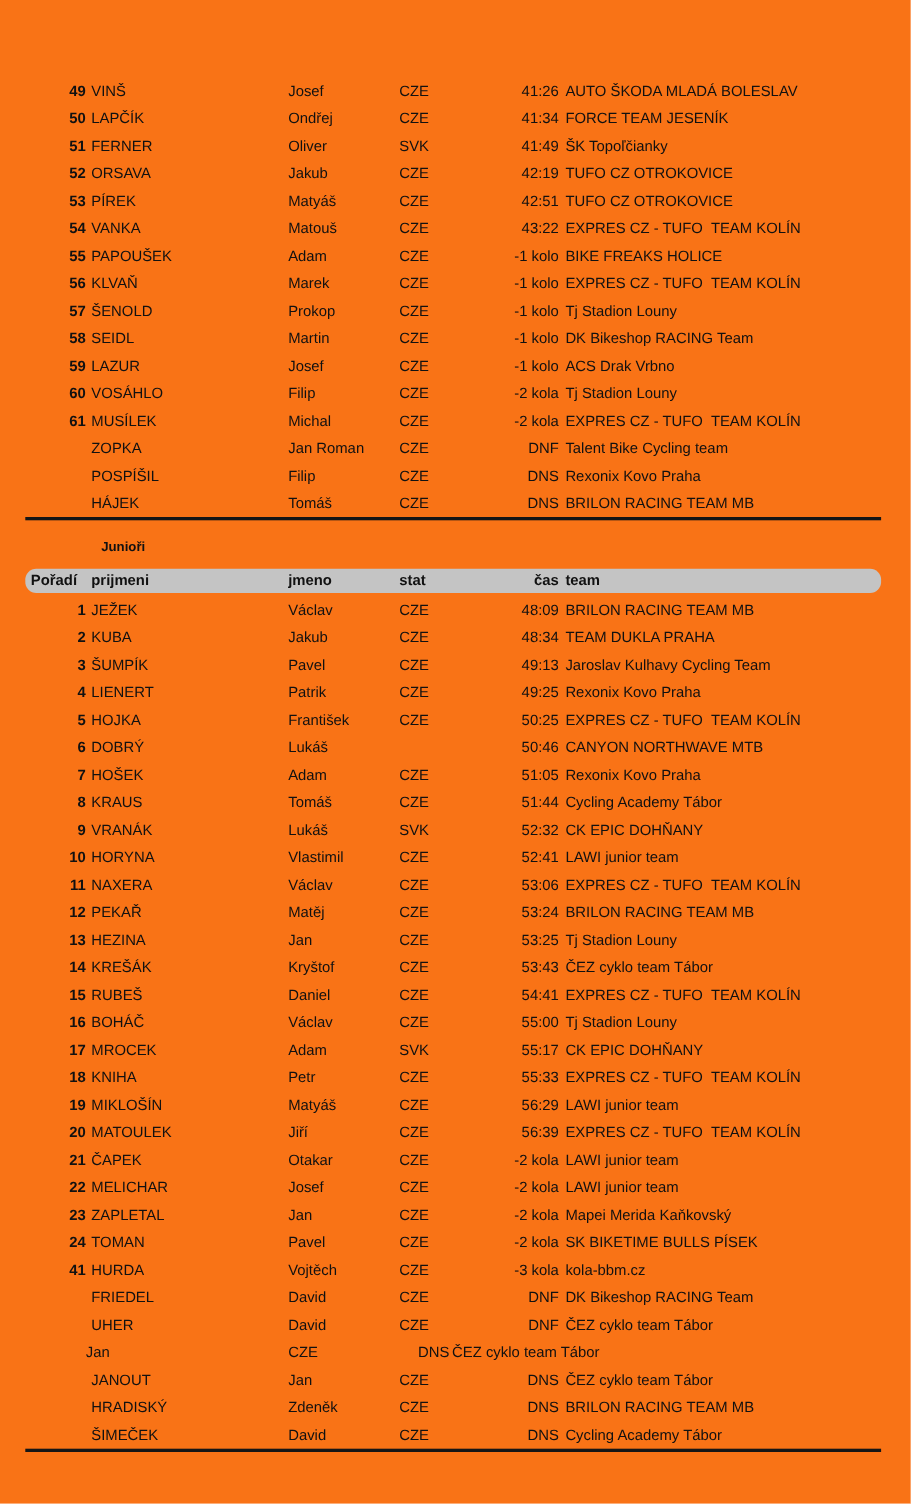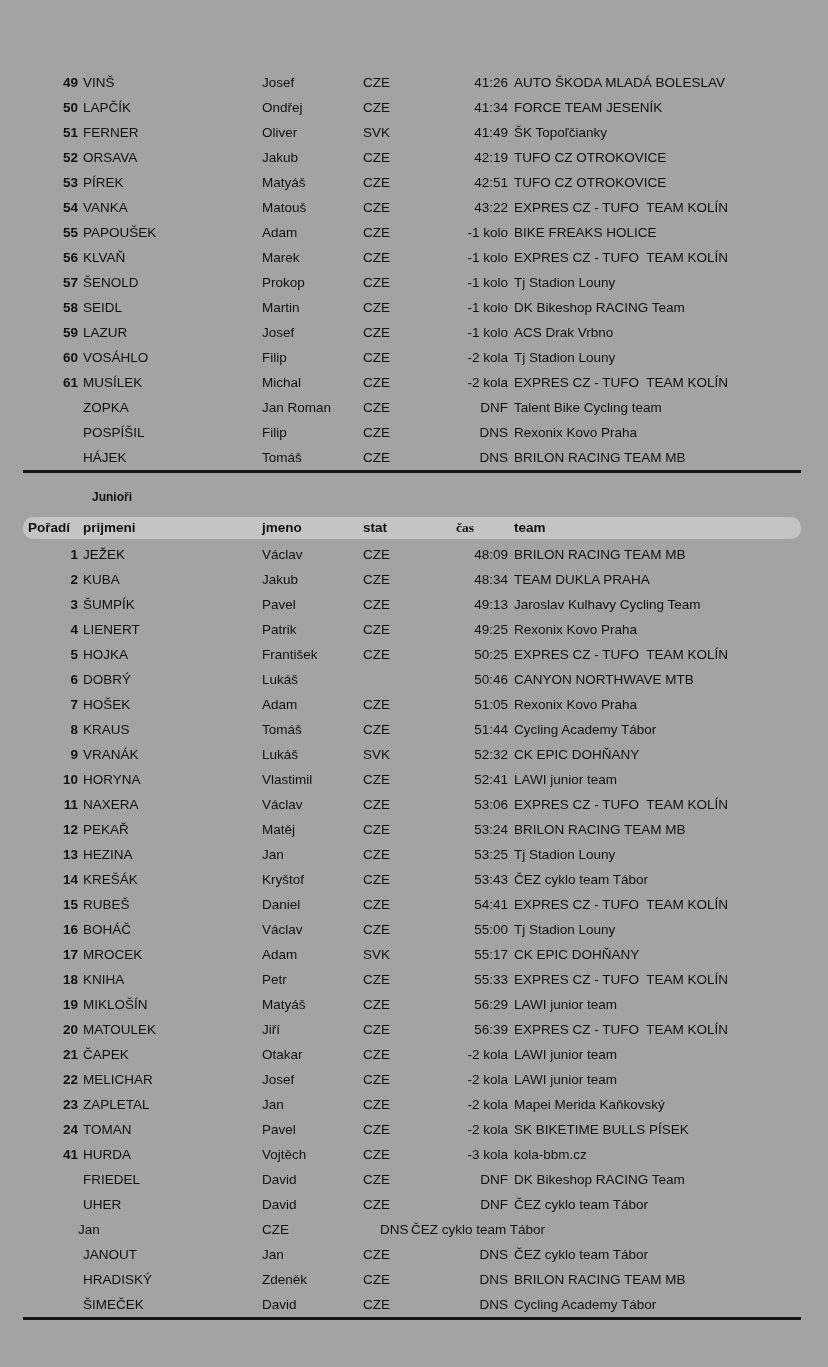--- a/index.html
+++ b/index.html
@@ -1,19 +1,19 @@
 <!DOCTYPE html>
 <html><head>
 <meta charset="utf-8">
 <style>
   html,body{margin:0;padding:0;background:#ffffff;}
   .sheet{
     position:relative;
     width:828px;height:1367px;
-    background:#a3a3a3;
+    background:#f97316;
     font-family:"Liberation Sans","DejaVu Sans",sans-serif;
     font-size:13.5px;
     color:#111111;
     overflow:hidden;
   }
   .tablewrap{position:absolute;left:23px;width:778px;}
   .row{
     display:grid;
     grid-template-columns:55px 184px 101px 42px 103px 293px;
     height:25px;line-height:25px;
@@ -26,21 +26,21 @@
   .tbody{border-bottom:3px solid #161616;}
   .theadband{
     display:grid;
     grid-template-columns:55px 184px 101px 42px 103px 293px;
     background:#c4c4c4;
     height:22px;line-height:22px;
     font-weight:bold;
     border-radius:10px;
   }
   .theadband .num{text-align:left;padding-left:5px;font-weight:bold;}
-  .theadband .cas{text-align:center;font-family:Liberation Serif, serif;}
+  .theadband .cas{text-align:right;}
   .section-title{
     position:absolute;left:92px;top:490px;
     font-weight:bold;font-size:12px;color:#111111;
   }
   #table1{top:70px;}
   #header2{position:absolute;left:23px;top:517px;width:778px;}
   #table2{top:542px;}
 </style>
 </head>
 <body>

